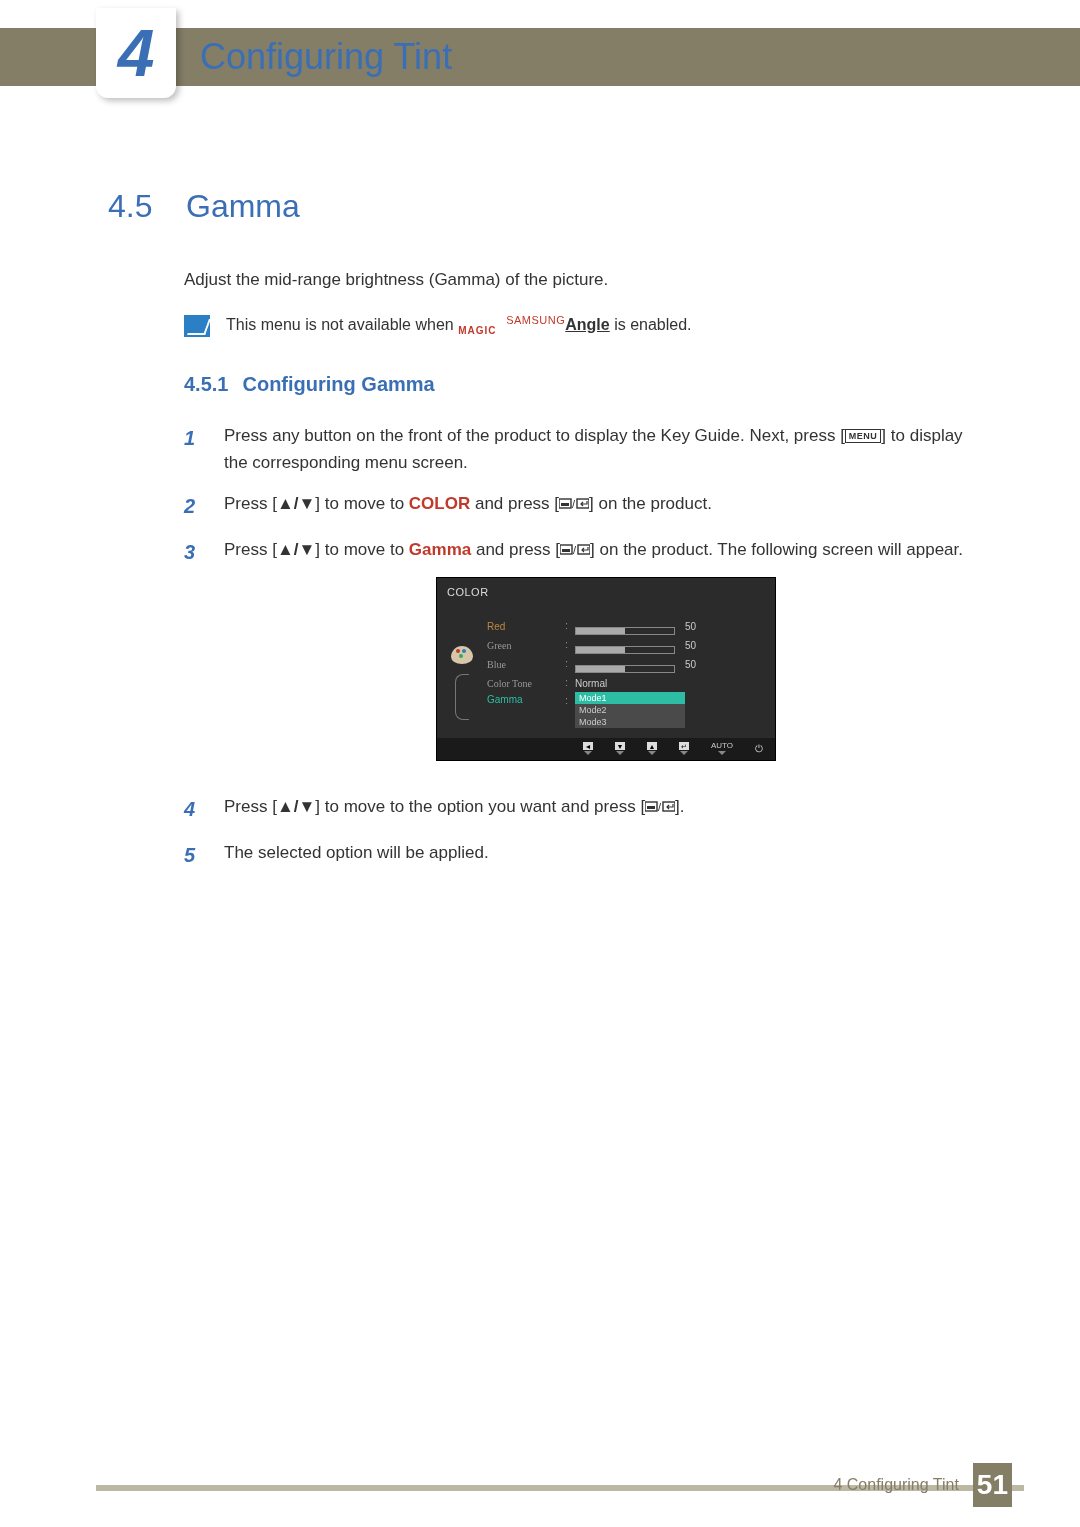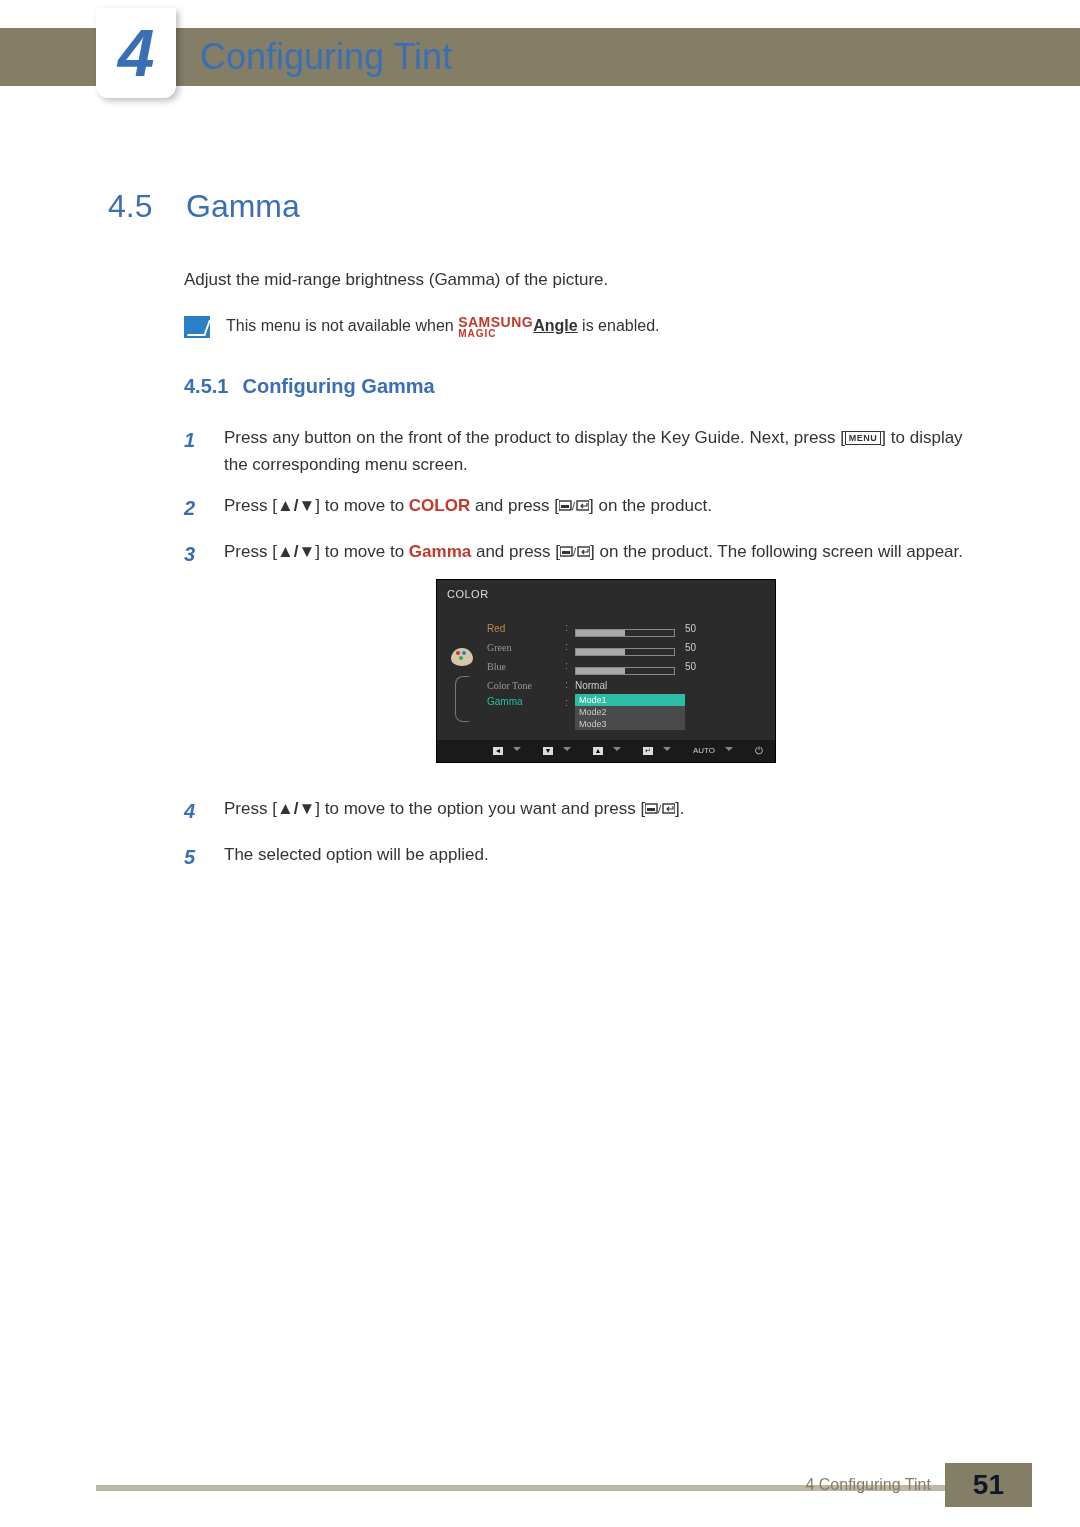--- a/index.html
+++ b/index.html
@@ -86,21 +86,21 @@
     right: 2px;
     width: 16px;
     height: 14px;
     border: 2px solid #fff;
     border-left: none;
     border-top: none;
     transform: skewX(-20deg);
   }
   .note-text { font-size: 16px; color: #333; }
   .magic-angle { display: inline-block; vertical-align: middle; line-height: 1; }
-  .magic-angle .s { font-size: 14px; color: #c0392b; letter-spacing: 0.5px; display: block; font-weight: bold; }
+  .magic-angle .s { font-size: 11px; color: #c0392b; letter-spacing: 0.5px; display: block; font-weight: normal; margin-left: 48px; }
   .magic-angle .m { font-size: 10px; color: #c0392b; letter-spacing: 1px; display: block; font-weight: bold; }
   .angle-word { font-weight: bold; text-decoration: underline; color: #333; }
   .subsection-heading {
     font-size: 20px;
     font-weight: bold;
     color: #3b6fb5;
     margin-left: 76px;
     margin-bottom: 26px;
   }
   .subsection-heading .subnum { margin-right: 14px; }
@@ -230,22 +230,23 @@
     display: flex;
     justify-content: flex-end;
     align-items: center;
     gap: 22px;
     padding: 0 12px;
     font-size: 8px;
     color: #ccc;
   }
   .osd-footer .f-item {
     display: flex;
-    flex-direction: row;
-    gap: 10px;
+    flex-direction: column;
+    align-items: center;
+    gap: 1px;
     line-height: 1;
   }
   .osd-footer .f-glyph {
     width: 10px; height: 8px;
     background: #ddd;
     display: flex;
     align-items: center;
     justify-content: center;
     font-size: 7px;
     color: #000;
@@ -262,32 +263,32 @@
     position: absolute;
     bottom: 36px;
     left: 96px;
     right: 56px;
     height: 6px;
     background: #bcb8a4;
   }
   .page-footer {
     position: absolute;
     bottom: 20px;
-    right: 48px;
+    right: 68px;
     display: flex;
     align-items: center;
     gap: 14px;
   }
   .footer-text { font-size: 16px; color: #847e67; }
   .page-num-box {
     background: #847e67;
-    color: #0f172a;
+    color: #ffffff;
     font-size: 28px;
     font-weight: bold;
-    padding: 6px 28px;
+    padding: 6px 4px;
   }
 </style>
 </head>
 <body>
 
 <div class="header-bar"></div>
 <div class="chapter-badge">
   <span>4</span>
 </div>
 <div class="chapter-title">Configuring Tint</div>

